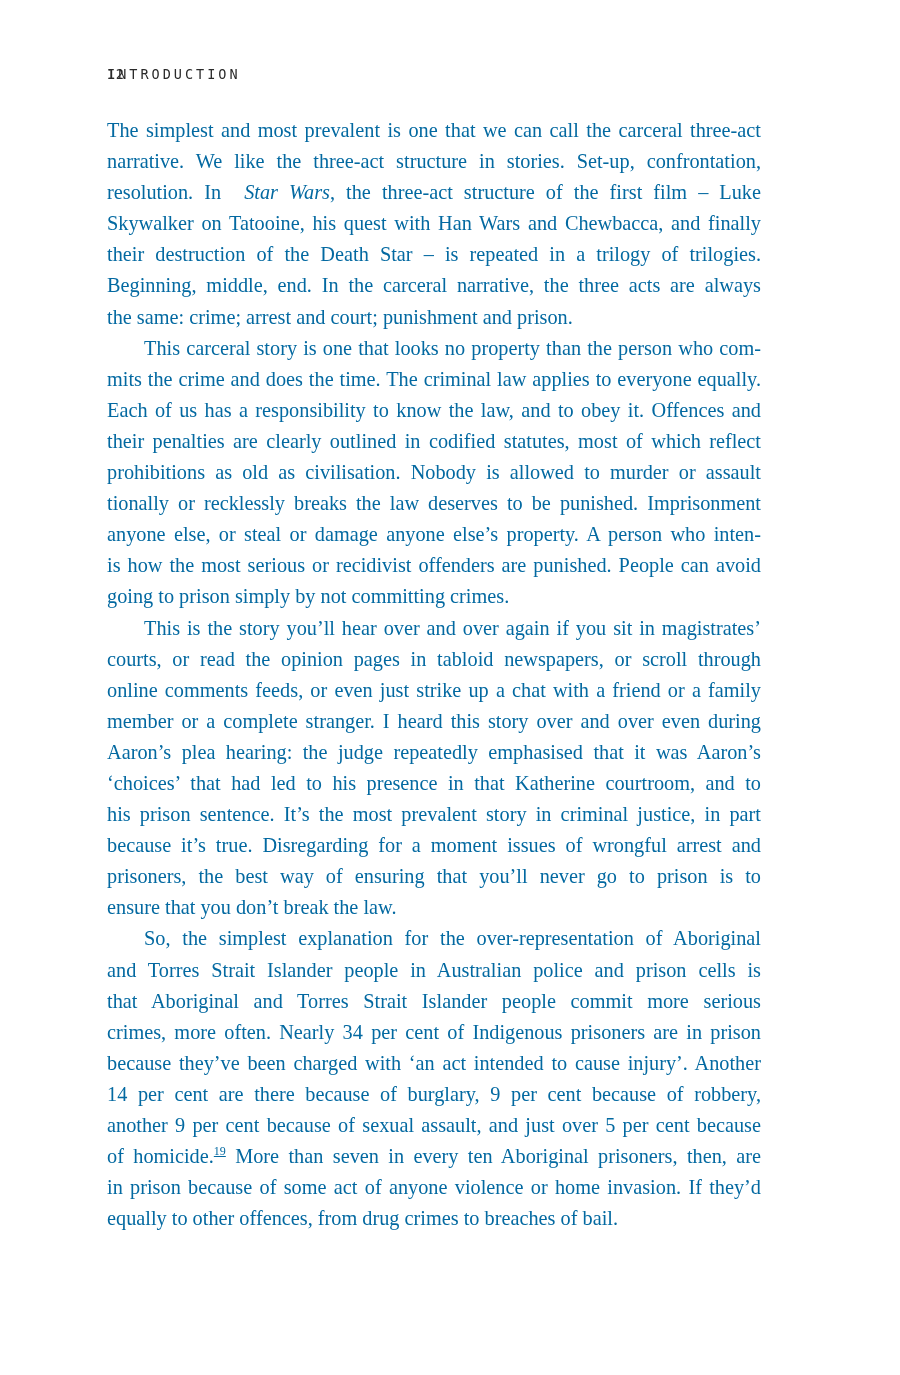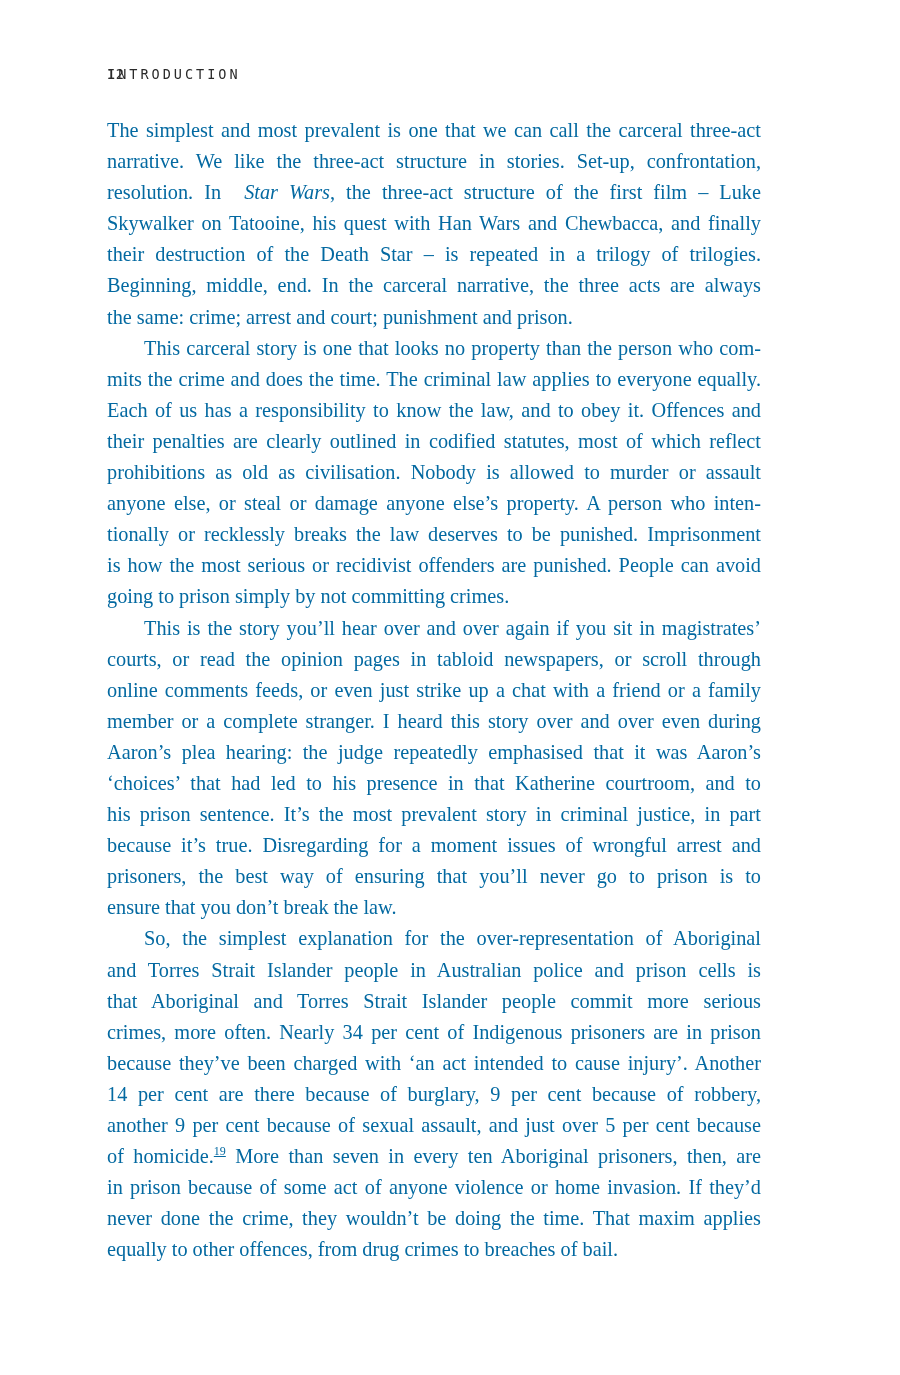--- a/index.html
+++ b/index.html
@@ -41,22 +41,22 @@
         <span class="line">their destruction of the Death Star – is repeated in a trilogy of trilogies.</span>
         <span class="line">Beginning, middle, end. In the carceral narrative, the three acts are always</span>
         <span class="line last">the same: crime; arrest and court; punishment and prison.</span>
       </div>
       <div>
         <span class="line indent">This carceral story is one that looks no property than the person who com-</span>
         <span class="line">mits the crime and does the time. The criminal law applies to everyone equally.</span>
         <span class="line">Each of us has a responsibility to know the law, and to obey it. Offences and</span>
         <span class="line">their penalties are clearly outlined in codified statutes, most of which reflect</span>
         <span class="line">prohibitions as old as civilisation. Nobody is allowed to murder or assault</span>
+        <span class="line">tionally or recklessly breaks the law deserves to be punished. Imprisonment</span>
         <span class="line">anyone else, or steal or damage anyone else’s property. A person who inten-</span>
-        <span class="line">tionally or recklessly breaks the law deserves to be punished. Imprisonment</span>
         <span class="line">is how the most serious or recidivist offenders are punished. People can avoid</span>
         <span class="line last">going to prison simply by not committing crimes.</span>
       </div>
       <div>
         <span class="line indent">This is the story you’ll hear over and over again if you sit in magistrates’</span>
         <span class="line">courts, or read the opinion pages in tabloid newspapers, or scroll through</span>
         <span class="line">online comments feeds, or even just strike up a chat with a friend or a family</span>
         <span class="line">member or a complete stranger. I heard this story over and over even during</span>
         <span class="line">Aaron’s plea hearing: the judge repeatedly emphasised that it was Aaron’s</span>
         <span class="line">‘choices’ that had led to his presence in that Katherine courtroom, and to</span>
@@ -68,17 +68,16 @@
       <div>
         <span class="line indent">So, the simplest explanation for the over-representation of Aboriginal</span>
         <span class="line">and Torres Strait Islander people in Australian police and prison cells is</span>
         <span class="line">that Aboriginal and Torres Strait Islander people commit more serious</span>
         <span class="line">crimes, more often. Nearly 34 per cent of Indigenous prisoners are in prison</span>
         <span class="line">because they’ve been charged with ‘an act intended to cause injury’. Another</span>
         <span class="line">14 per cent are there because of burglary, 9 per cent because of robbery,</span>
         <span class="line">another 9 per cent because of sexual assault, and just over 5 per cent because</span>
         <span class="line">of homicide.<sup>19</sup> More than seven in every ten Aboriginal prisoners, then, are</span>
         <span class="line">in prison because of some act of anyone violence or home invasion. If they’d</span>
-        <span class="line">never done the crime, they wouldn’t be doing the time. That maxim applies</span>
         <span class="line last">equally to other offences, from drug crimes to breaches of bail.</span>
       </div>
     </div>
 </div>
 
 </body></html>

